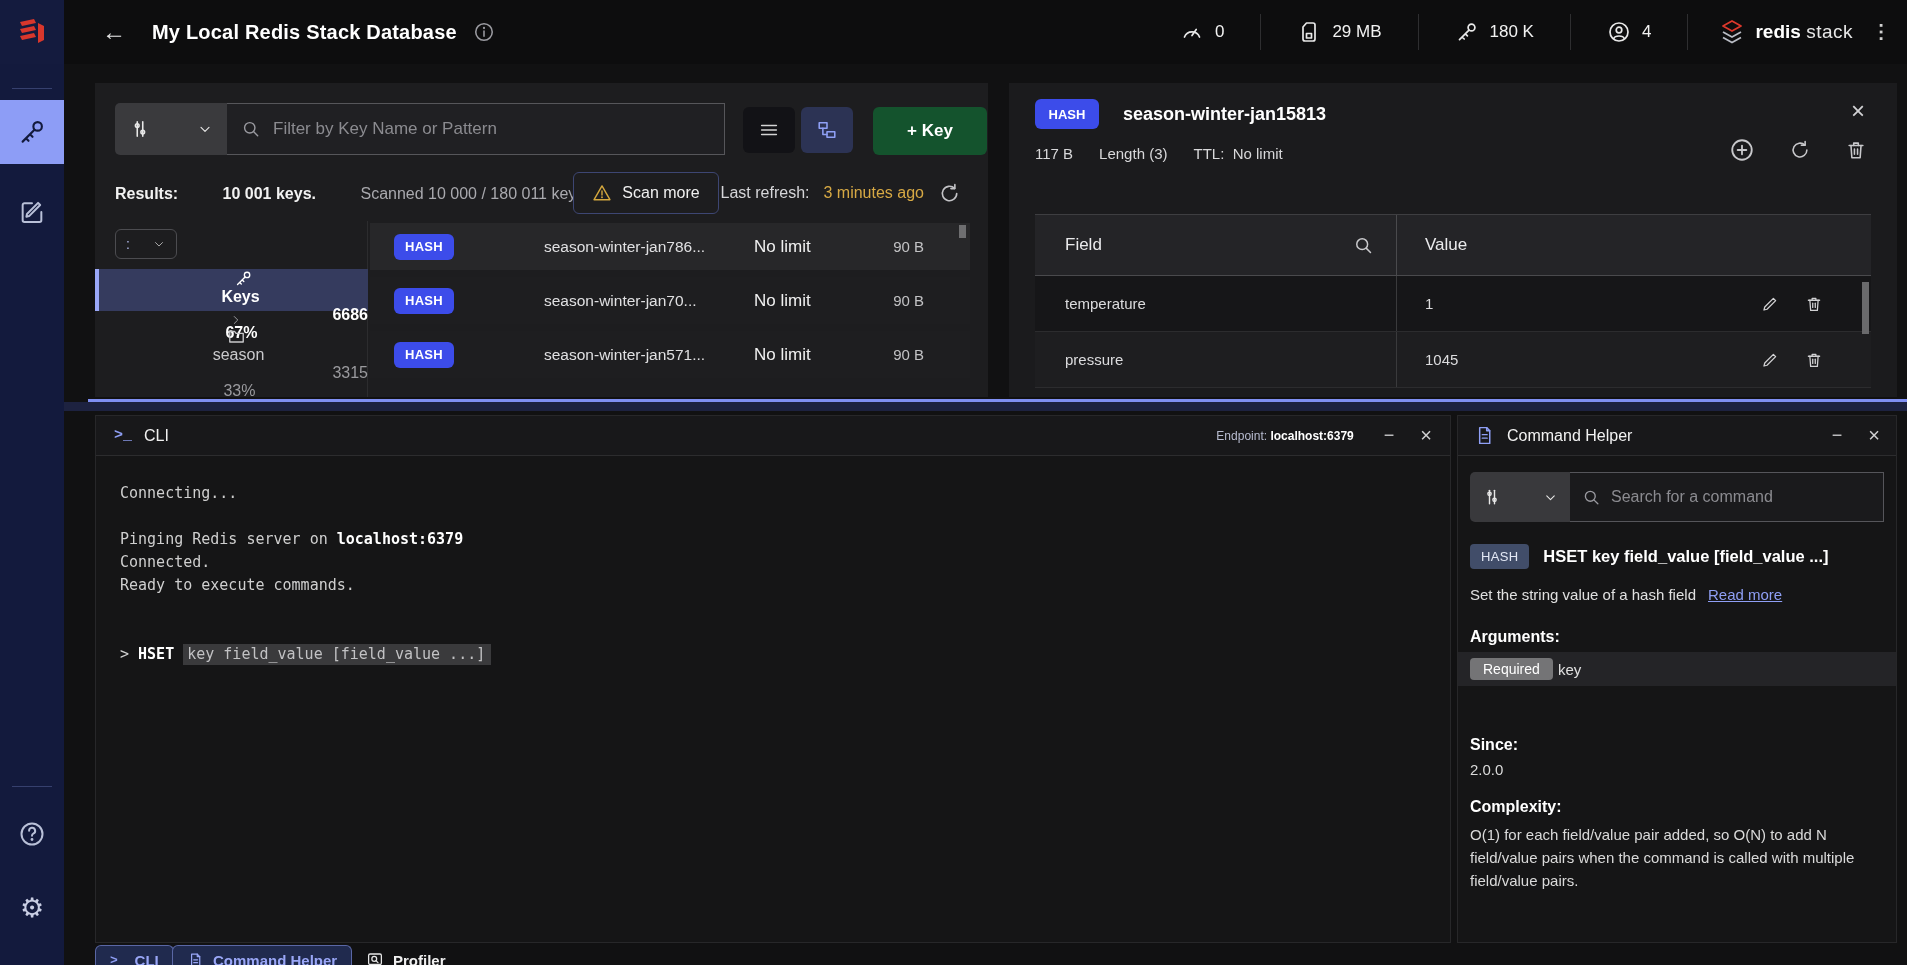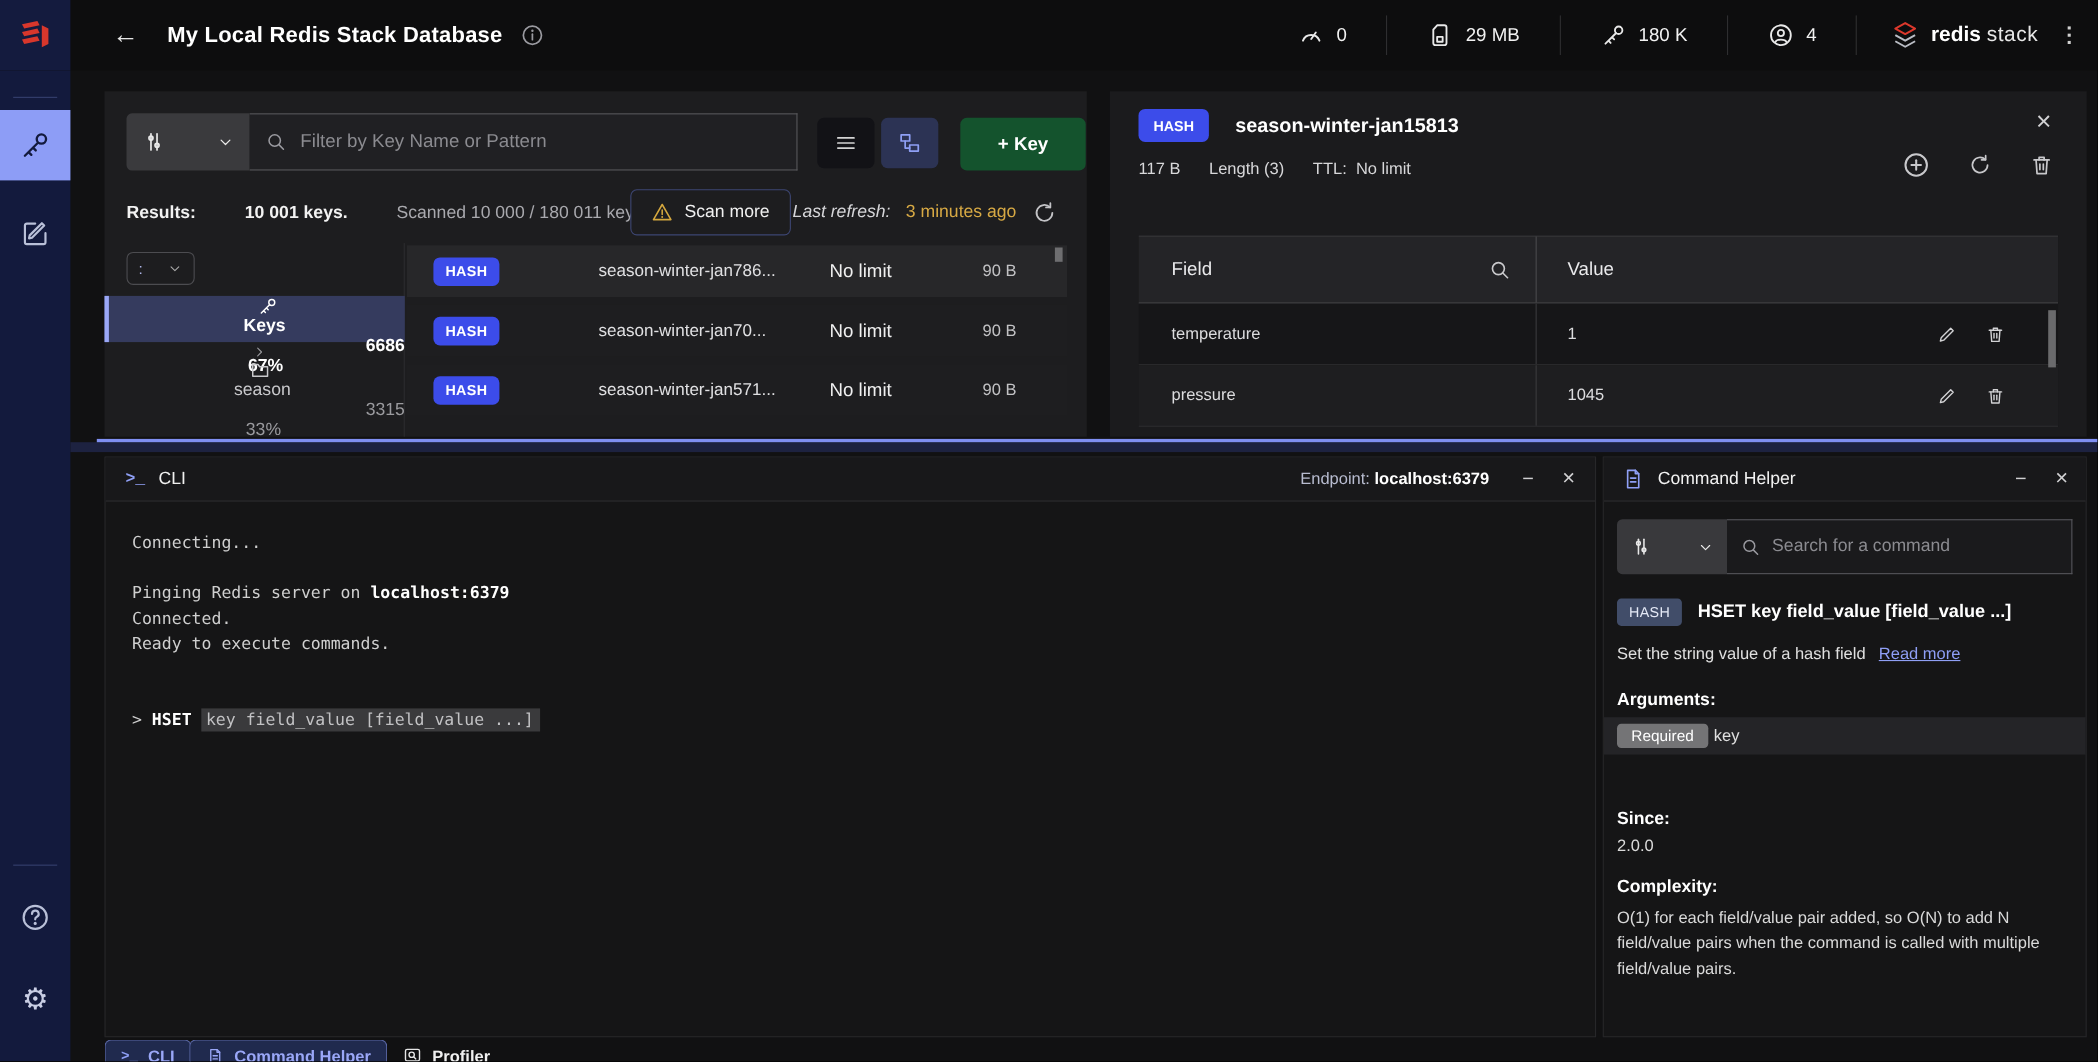--- a/index.html
+++ b/index.html
@@ -40,21 +40,21 @@
   .view-btn { position:absolute; top:24px; width:52px; height:46px; border-radius:6px; display:flex; align-items:center; justify-content:center; cursor:pointer; }
   .view-list { left:648px; background:#121216; color:#d4d4d4; }
   .view-tree { left:706px; background:#2c3354; color:#8fa0f5; }
   .add-key-btn { position:absolute; left:778px; top:24px; width:114px; height:48px; background:#14532d; border-radius:6px; color:#fff; font-size:17px; font-weight:700; display:flex; align-items:center; justify-content:center; cursor:pointer; }
 
   .results-row { position:absolute; left:20px; top:89px; width:860px; height:44px; display:flex; align-items:center; font-size:16px; color:#a9a9ae;gap:20px; }
   .results-row .strong { color:#f2f2f2; font-weight:700; }
   .scan-more-btn { position:absolute; left:458px; top:0px; width:146px; height:42px; border:1px solid #3d4673; border-radius:6px; display:flex; align-items:center; justify-content:center; gap:10px; color:#f0f0f0; cursor:pointer; background:#1d1d1f; }
   .warn-ico { color:#d4a73e; }
   .refresh-group { position:absolute; right:14px; top:0; height:42px; display:flex; align-items:center; gap:14px; }
-  .refresh-label { color:#d6d6d9;font-style:italic; }
+  .refresh-label { color:#d6d6d9; }
   .refresh-value { color:#d7a944; }
   .refresh-ico { color:#c3c3c6; cursor:pointer; }
 
   .tree-col { position:absolute; left:0; top:138px; width:273px; height:176px; border-right:1px solid #2c2c2e; }
   .delimiter-btn { position:absolute; left:20px; top:8px; width:62px; height:30px; border:1px solid #4c4c50; border-radius:6px; display:flex; align-items:center; justify-content:space-between; padding:0 10px; color:#aeb6e8; font-size:14px; cursor:pointer; }
   .tree-row { position:absolute; left:0; width:273px; height:42px; display:flex; align-items:center; font-size:16px; color:#c9c9cc; cursor:pointer;flex-direction:column; }
   .tree-row.selected { background:#353b5e; border-left:4px solid #9aa7f7; color:#fff; font-weight:700; }
   .tree-row .t-ico { margin-left:24px; display:flex; }
   .tree-row.selected .t-ico { margin-left:20px; color:#fff; }
   .tree-row .t-label { margin-left:14px; }
@@ -100,21 +100,21 @@
 
   
   .hsplit-line { position:absolute; left:88px; top:399px; width:1819px; height:3px; background:#7f8ff2; }
   .hsplit-strip { position:absolute; left:64px; top:402px; width:1843px; height:9px; background:#1d2240; }
 
   
   .cli-panel { position:absolute; left:95px; top:415px; width:1356px; height:528px; background:#151516; border:1px solid #272729; }
   .panel-header { height:40px; background:#18181a; border-bottom:1px solid #2c2c2e; display:flex; align-items:center; padding:0 18px; }
   .prompt-glyph { font-family:"Liberation Mono",monospace; color:#8f9ff5; font-size:15px; font-weight:700; }
   .panel-title { color:#f0f0f0; font-size:16px; margin-left:12px; }
-  .cli-endpoint { margin-left:auto; color:#b8bcd0; font-size:15px; }
+  .cli-endpoint { margin-left:auto; color:#b8bcd0; font-size:12px; }
   .cli-endpoint b { color:#fff; font-weight:700; }
   .ph-min { margin-left:30px; color:#d0d0d2; font-size:18px; cursor:pointer; }
   .ph-close { margin-left:26px; color:#d0d0d2; font-size:20px; cursor:pointer; }
   .cli-body { padding:26px 24px; font-family:"DejaVu Sans Mono","Liberation Mono",monospace; font-size:15px; color:#cfcfcf; line-height:23px; }
   .cli-line { white-space:pre; min-height:23px; }
   .cli-bold { font-weight:700; color:#fff; }
   .cli-hint { background:#3a3a3c; color:#c2c2c4; padding:1px 6px 2px 4px; }
 
   
   .helper-panel { position:absolute; left:1457px; top:415px; width:440px; height:528px; background:#151516; border:1px solid #272729; }

